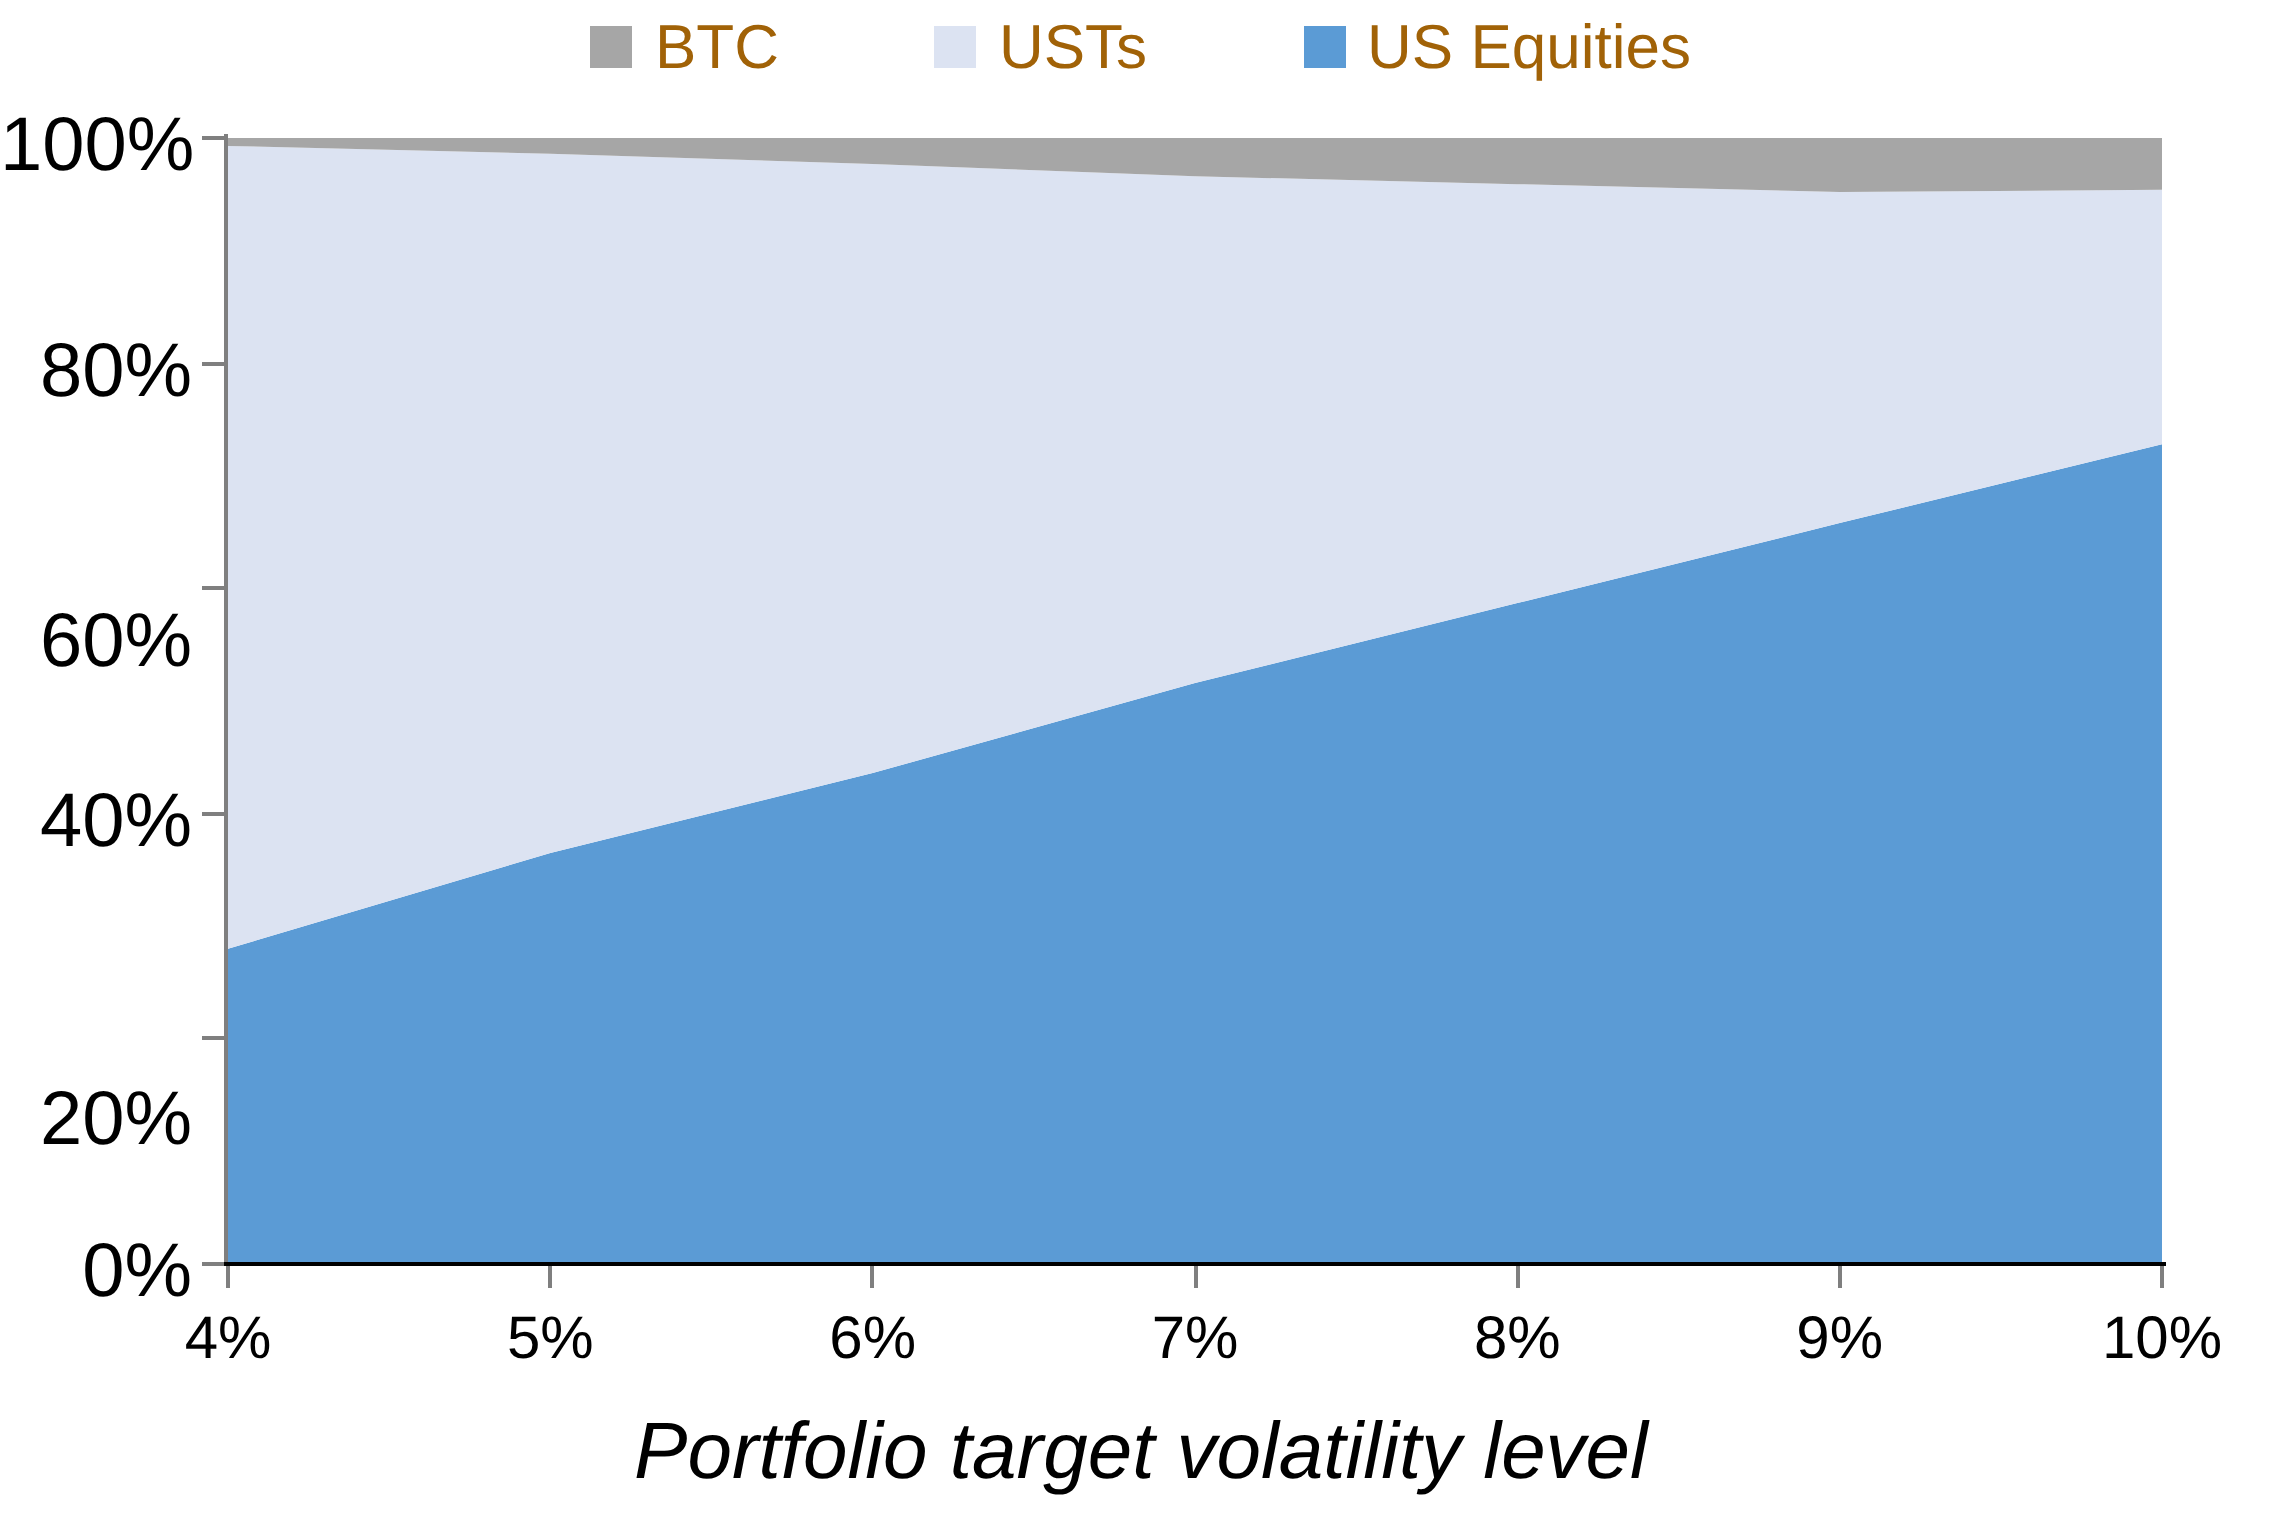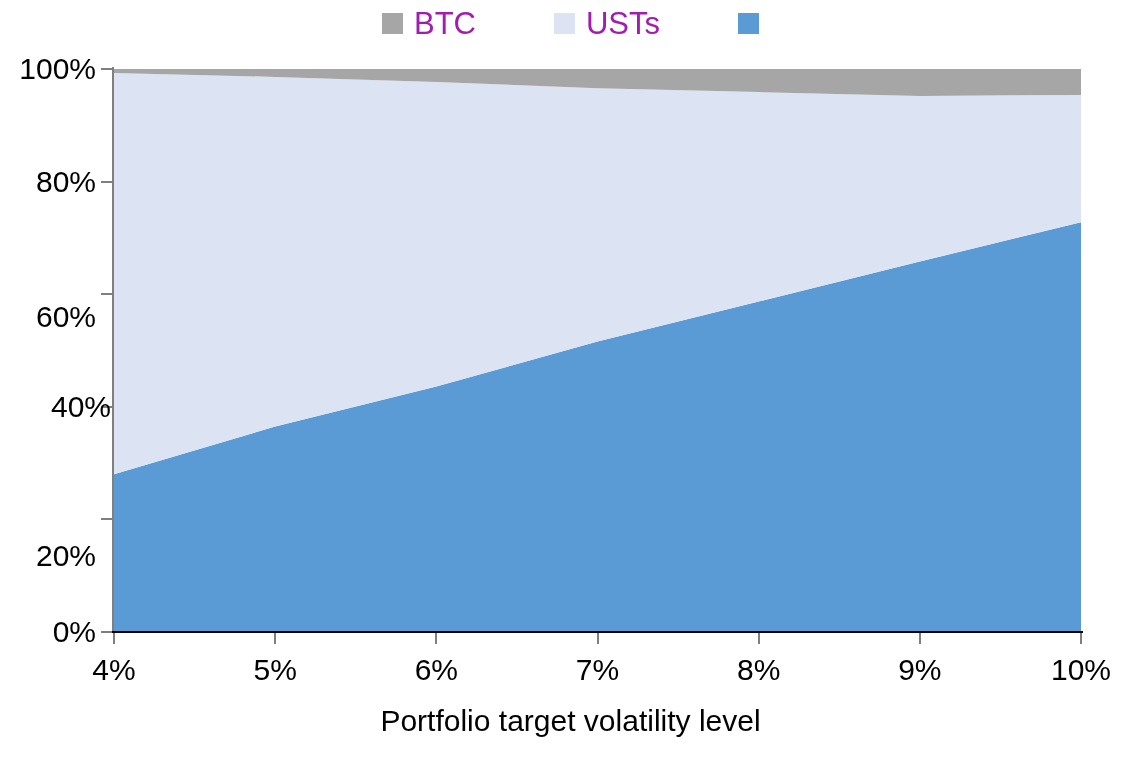--- a/index.html
+++ b/index.html
@@ -35,21 +35,21 @@
     align-items: center;
     gap: 11px;
   }
   .legend-swatch {
     width: 21px;
     height: 21px;
     display: block;
   }
   .legend-label {
     font-size: 31px;
-    color: #a21caf;
+    color: #a16207;
     line-height: 1;
     white-space: nowrap;
   }
 
   
   .plot-wrap {
     position: absolute;
     left: 114px;
     top: 69px;
     width: 967px;
@@ -85,21 +85,21 @@
     left: 101px;
     width: 11px;
     height: 2px;
     background: #7f7f7f;
   }
   .ylabel-box {
     position: absolute;
     left: 0;
     width: 96px;
     text-align: right;
-    font-size: 30px;
+    font-size: 38px;
     color: #000000;
     line-height: 1;
   }
 
   
   .xtick {
     position: absolute;
     top: 633px;
     width: 2px;
     height: 11px;
@@ -115,62 +115,64 @@
     color: #000000;
     line-height: 1;
   }
 
   .axis-title {
     position: absolute;
     left: 0;
     top: 706px;
     width: 1141px;
     text-align: center;
-    font-size: 30px;
+    font-size: 40px;
     color: #000000;
     line-height: 1;
+    font-style: italic;
   }
 </style>
 </head>
 <body>
 
 <div id="chart-root">
 
   <div class="legend">
     <div class="legend-item">
       <span class="legend-swatch" style="background: rgb(166, 166, 166);"></span>
       <span class="legend-label">BTC</span>
     </div>
     <div class="legend-item">
       <span class="legend-swatch" style="background: rgb(220, 227, 242);"></span>
       <span class="legend-label">USTs</span>
     </div>
     <div class="legend-item">
       <span class="legend-swatch" style="background: rgb(91, 155, 213);"></span>
+      <span class="legend-label">US Equities</span>
     </div>
   </div>
 
   <div class="plot-wrap">
     <svg class="plot-svg" id="plot-svg" viewBox="0 0 967 563" preserveAspectRatio="none">
         <path d="M 0.00 563.00 L 0.00 405.36 L 161.17 357.50 L 322.33 317.53 L 483.50 272.49 L 644.67 232.52 L 805.83 192.55 L 967.00 153.14 L 967.00 563.00 L 805.83 563.00 L 644.67 563.00 L 483.50 563.00 L 322.33 563.00 L 161.17 563.00 L 0.00 563.00 Z" fill="#5b9bd5"></path>
         <path d="M 0.00 405.36 L 0.00 3.94 L 161.17 7.88 L 322.33 12.95 L 483.50 19.14 L 644.67 23.08 L 805.83 27.02 L 967.00 25.90 L 967.00 153.14 L 805.83 192.55 L 644.67 232.52 L 483.50 272.49 L 322.33 317.53 L 161.17 357.50 L 0.00 405.36 Z" fill="#dce3f2"></path>
         <path d="M 0.00 3.94 L 0.00 0.00 L 161.17 0.00 L 322.33 0.00 L 483.50 0.00 L 644.67 0.00 L 805.83 0.00 L 967.00 0.00 L 967.00 25.90 L 805.83 27.02 L 644.67 23.08 L 483.50 19.14 L 322.33 12.95 L 161.17 7.88 L 0.00 3.94 Z" fill="#a6a6a6"></path>
       </svg>
   </div>
 
   <div class="axis-y-line"></div>
   <div class="axis-x-line"></div>
 
   <div id="y-axis-group">
       <div class="ytick" style="top: 631px;"></div>
       <div class="ylabel-box" style="top: 617px;">0%</div>
       <div class="ytick" style="top: 518.4px;"></div>
       <div class="ylabel-box" style="top: 504.4px; margin-top: 37px;">20%</div>
       <div class="ytick" style="top: 405.8px;"></div>
-      <div class="ylabel-box" style="top: 391.8px; margin-left: 15px;">40%</div>
+      <div class="ylabel-box" style="top: 391.8px;">40%</div>
       <div class="ytick" style="top: 293.2px;"></div>
       <div class="ylabel-box" style="top: 279.2px; margin-top: 23px;">60%</div>
       <div class="ytick" style="top: 180.6px;"></div>
       <div class="ylabel-box" style="top: 166.6px;">80%</div>
       <div class="ytick" style="top: 68px;"></div>
       <div class="ylabel-box" style="top: 54px;">100%</div>
     </div>
   <div id="x-axis-group">
       <div class="xtick" style="left: 113px;"></div>
       <div class="xlabel-box" style="left: 114px;">4%</div>

